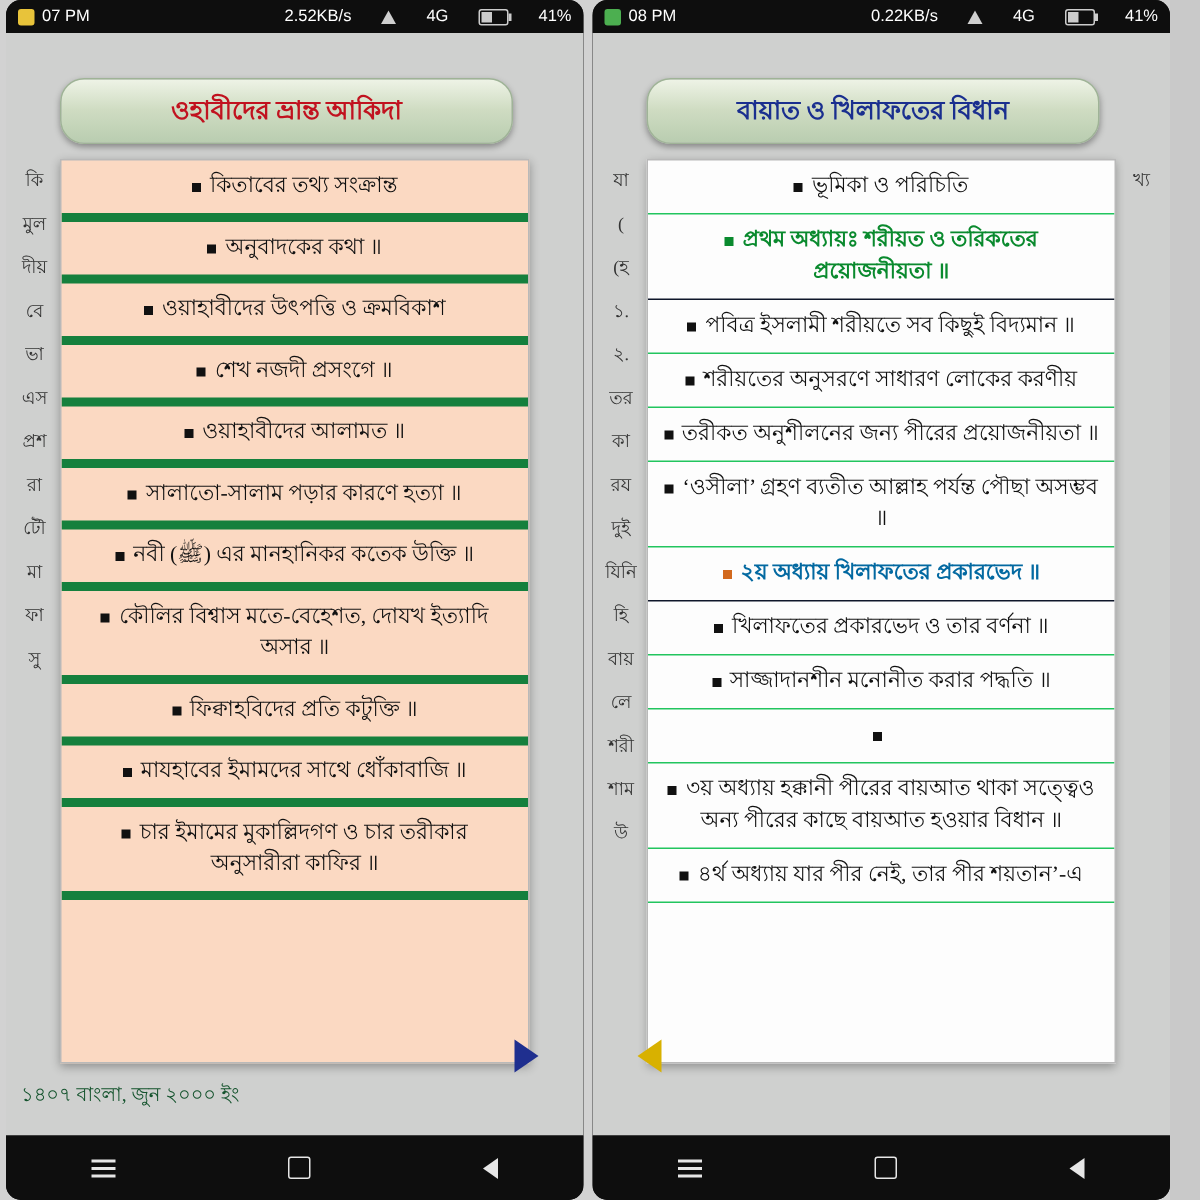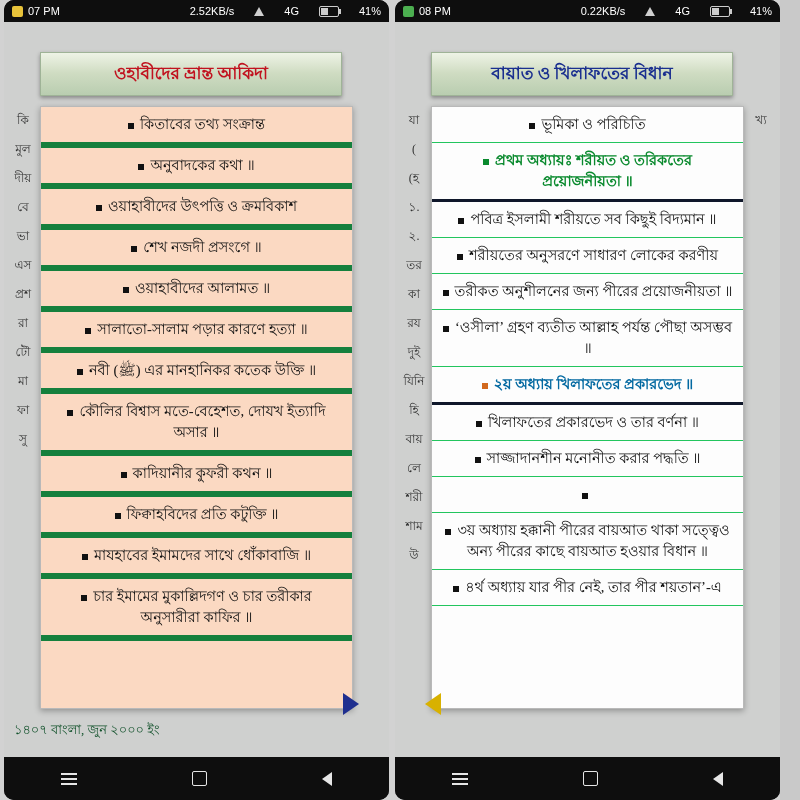--- a/index.html
+++ b/index.html
@@ -12,31 +12,31 @@
   .sb-left{display:flex;align-items:center;gap:5px;}
   .sb-right{display:flex;align-items:center;gap:20px;}
   .dot-ic{width:11px;height:11px;border-radius:2px;background:#e8c33a;display:inline-block;}
   .dot-ic.green{background:#4caf50;}
   .tri{width:0;height:0;border-left:5px solid transparent;border-right:5px solid transparent;border-bottom:9px solid #cfcfcf;display:inline-block;}
   .batt{width:18px;height:9px;border:1px solid #ccc;border-radius:2px;position:relative;display:inline-block;}
   .batt:after{content:"";position:absolute;right:-3px;top:2px;width:2px;height:5px;background:#ccc;}
   .batt i{position:absolute;left:1px;top:1px;bottom:1px;width:40%;background:#ccc;display:block;}
   
   .appbody{position:relative;height:735px;background:#cfd0cf;overflow:hidden;}
-  .titlebar{position:absolute;top:30px;left:36px;right:47px;height:42px;border-radius:0;
+  .titlebar{position:absolute;top:30px;left:36px;right:47px;height:42px;border-radius:16px;
     background:linear-gradient(180deg,#eef3e6 0%,#cfdcc2 48%,#b9cdb0 100%);
     border:1px solid #9fb397;box-shadow:0 2px 4px rgba(0,0,0,.35);
     display:flex;align-items:center;justify-content:center;}
   .titlebar span{font-size:17px;font-family:"Liberation Serif",serif;font-weight:bold;}
   .panel{position:absolute;left:36px;right:36px;top:84px;bottom:48px;overflow:hidden;border:1px solid #b9b9b9;box-shadow:0 2px 6px rgba(0,0,0,.3);}
   .panel.peach{background:#fbd9c2;}
   .panel.white{background:#fdfdfd;}
   .item{padding:7px 10px;text-align:center;font-family:"Liberation Serif",serif;font-size:14.5px;line-height:1.45;color:#111;border-bottom:6px solid #15803d;}
   .panel.white .item{border-bottom:1px solid #22c55e;}
-  .panel.white .item.alt{border-bottom:3px solid #0f172a;}
+  .panel.white .item.alt{border-bottom:1px solid #0f172a;}
   .sq{display:inline-block;width:6px;height:6px;background:#111;margin-right:6px;vertical-align:middle;}
   .item.green{color:#0a8a2e;font-weight:bold;}
   .item.orange{color:#0369a1;font-weight:bold;}
   .footline{position:absolute;left:10px;right:10px;bottom:16px;font-family:"Liberation Serif",serif;font-size:13px;color:#14532d;}
   .arrowR{position:absolute;right:30px;bottom:42px;width:0;height:0;border-top:11px solid transparent;border-bottom:11px solid transparent;border-left:16px solid #1f2f8f;}
   .arrowL{position:absolute;left:30px;bottom:42px;width:0;height:0;border-top:11px solid transparent;border-bottom:11px solid transparent;border-right:16px solid #d8b100;}
   
   .navbar{position:absolute;left:0;right:0;bottom:0;height:43px;background:#0e0e0e;display:flex;align-items:center;justify-content:space-around;}
   .sq-nav{width:13px;height:13px;border:1.6px solid #e6e6e6;border-radius:2px;}
   .back-nav{width:0;height:0;border-top:7px solid transparent;border-bottom:7px solid transparent;border-right:10px solid #e6e6e6;}
@@ -89,21 +89,20 @@
 
       <div class="panel peach">
         <div class="item"><span class="sq"></span><span>কিতাবের তথ্য সংক্রান্ত</span></div>
         <div class="item"><span class="sq"></span><span>অনুবাদকের কথা ॥</span></div>
         <div class="item"><span class="sq"></span><span>ওয়াহাবীদের উৎপত্তি ও ক্রমবিকাশ</span></div>
         <div class="item"><span class="sq"></span><span>শেখ নজদী প্রসংগে ॥</span></div>
         <div class="item"><span class="sq"></span><span>ওয়াহাবীদের আলামত ॥</span></div>
         <div class="item"><span class="sq"></span><span>সালাতো-সালাম পড়ার কারণে হত্যা ॥</span></div>
         <div class="item"><span class="sq"></span><span>নবী (ﷺ) এর মানহানিকর কতেক উক্তি ॥</span></div>
         <div class="item"><span class="sq"></span><span>কৌলির বিশ্বাস মতে-বেহেশত, দোযখ ইত্যাদি অসার ॥</span></div>
-        <div class="item"><span class="sq"></span><span>কাদিয়ানীর কুফরী কথন ॥</span></div>
         <div class="item"><span class="sq"></span><span>ফিক্বাহবিদের প্রতি কটুক্তি ॥</span></div>
         <div class="item"><span class="sq"></span><span>মাযহাবের ইমামদের সাথে ধোঁকাবাজি ॥</span></div>
         <div class="item"><span class="sq"></span><span>চার ইমামের মুকাল্লিদগণ ও চার তরীকার অনুসারীরা কাফির ॥</span></div>
       </div>
 
       <div class="arrowR"></div>
       <div class="footline">১৪০৭ বাংলা, জুন ২০০০ ইং</div>
     </div>
 
     <div class="navbar">

